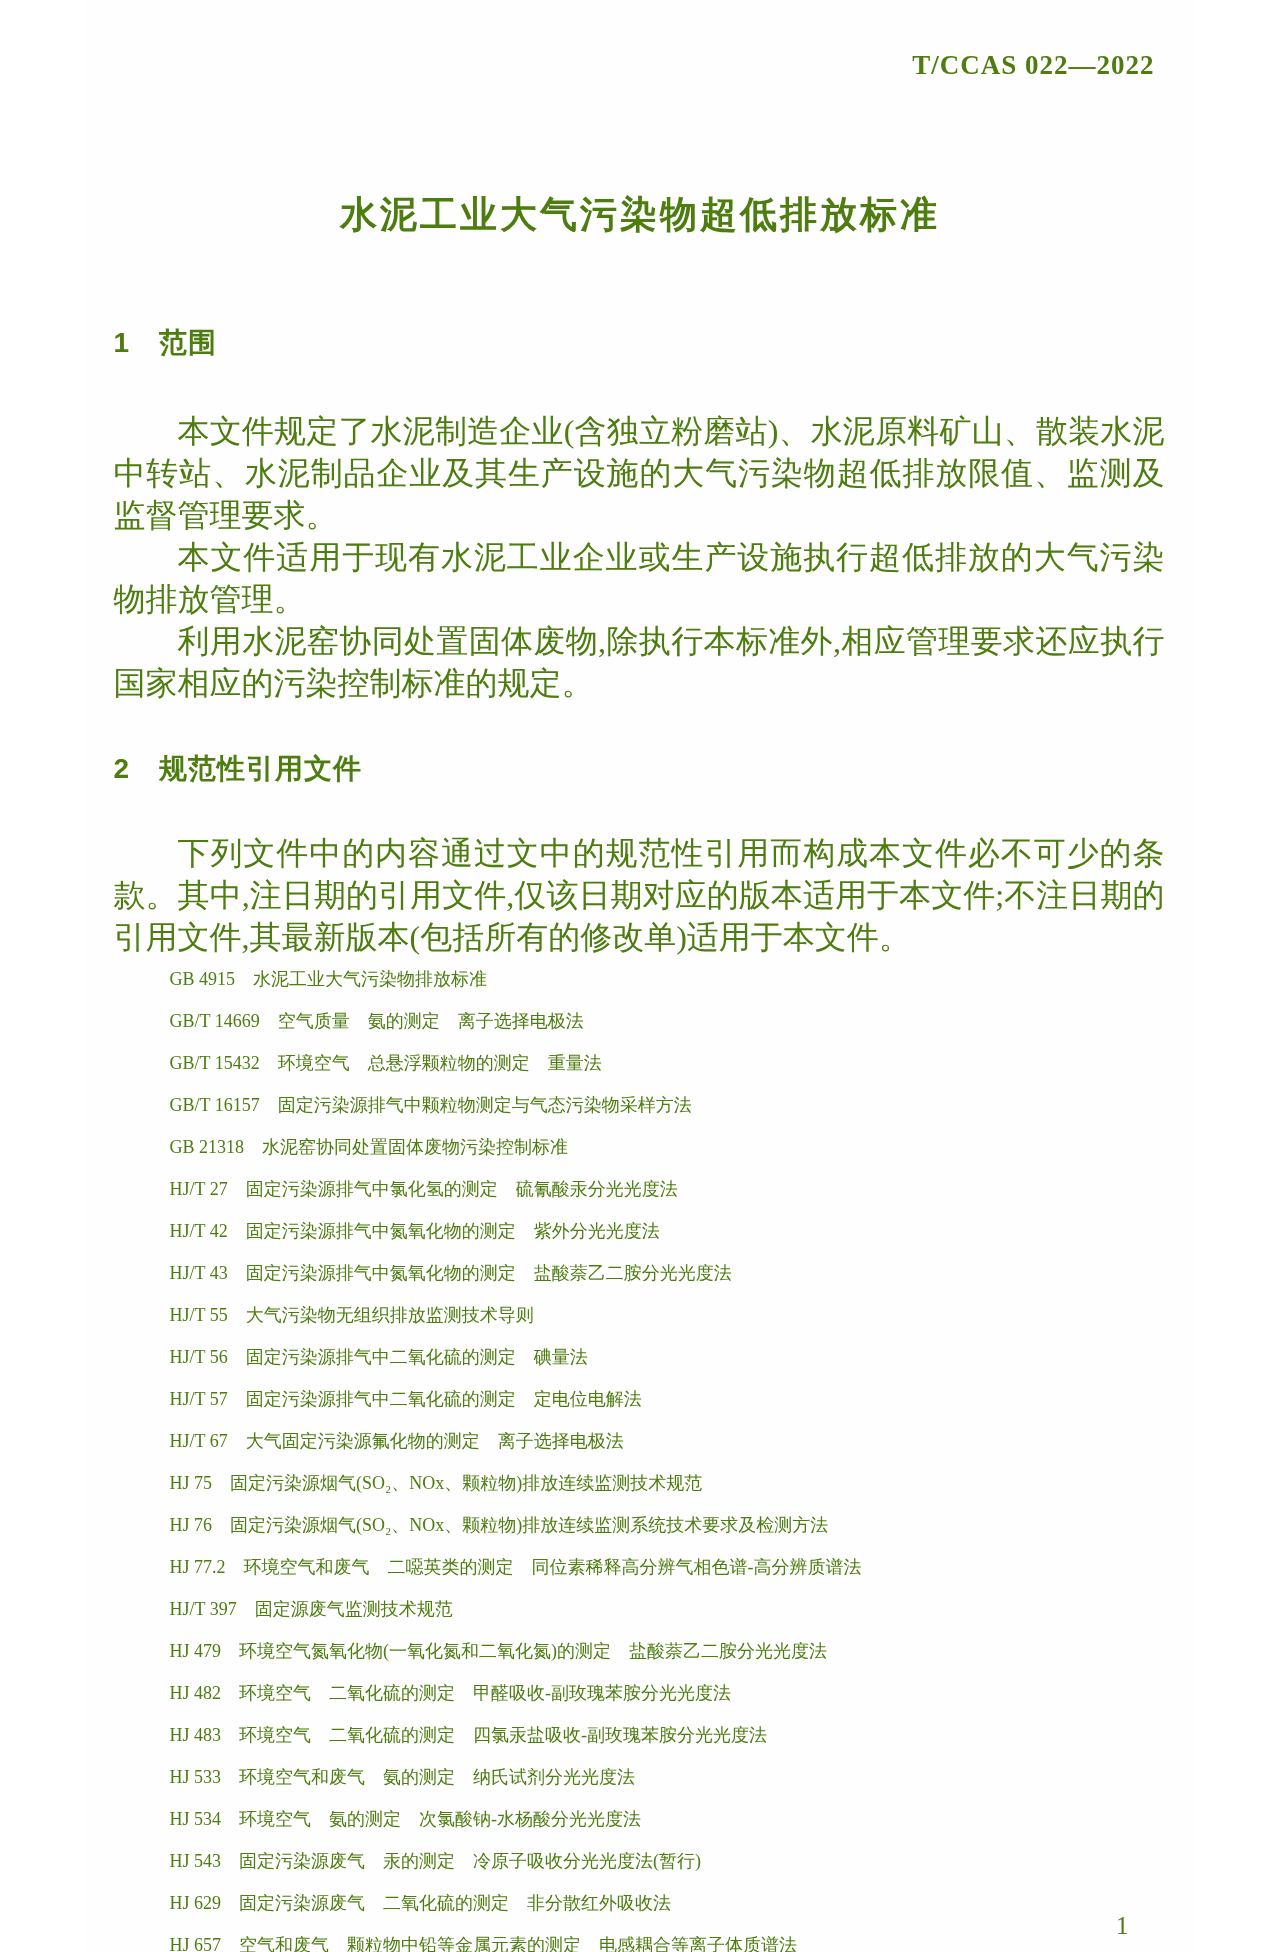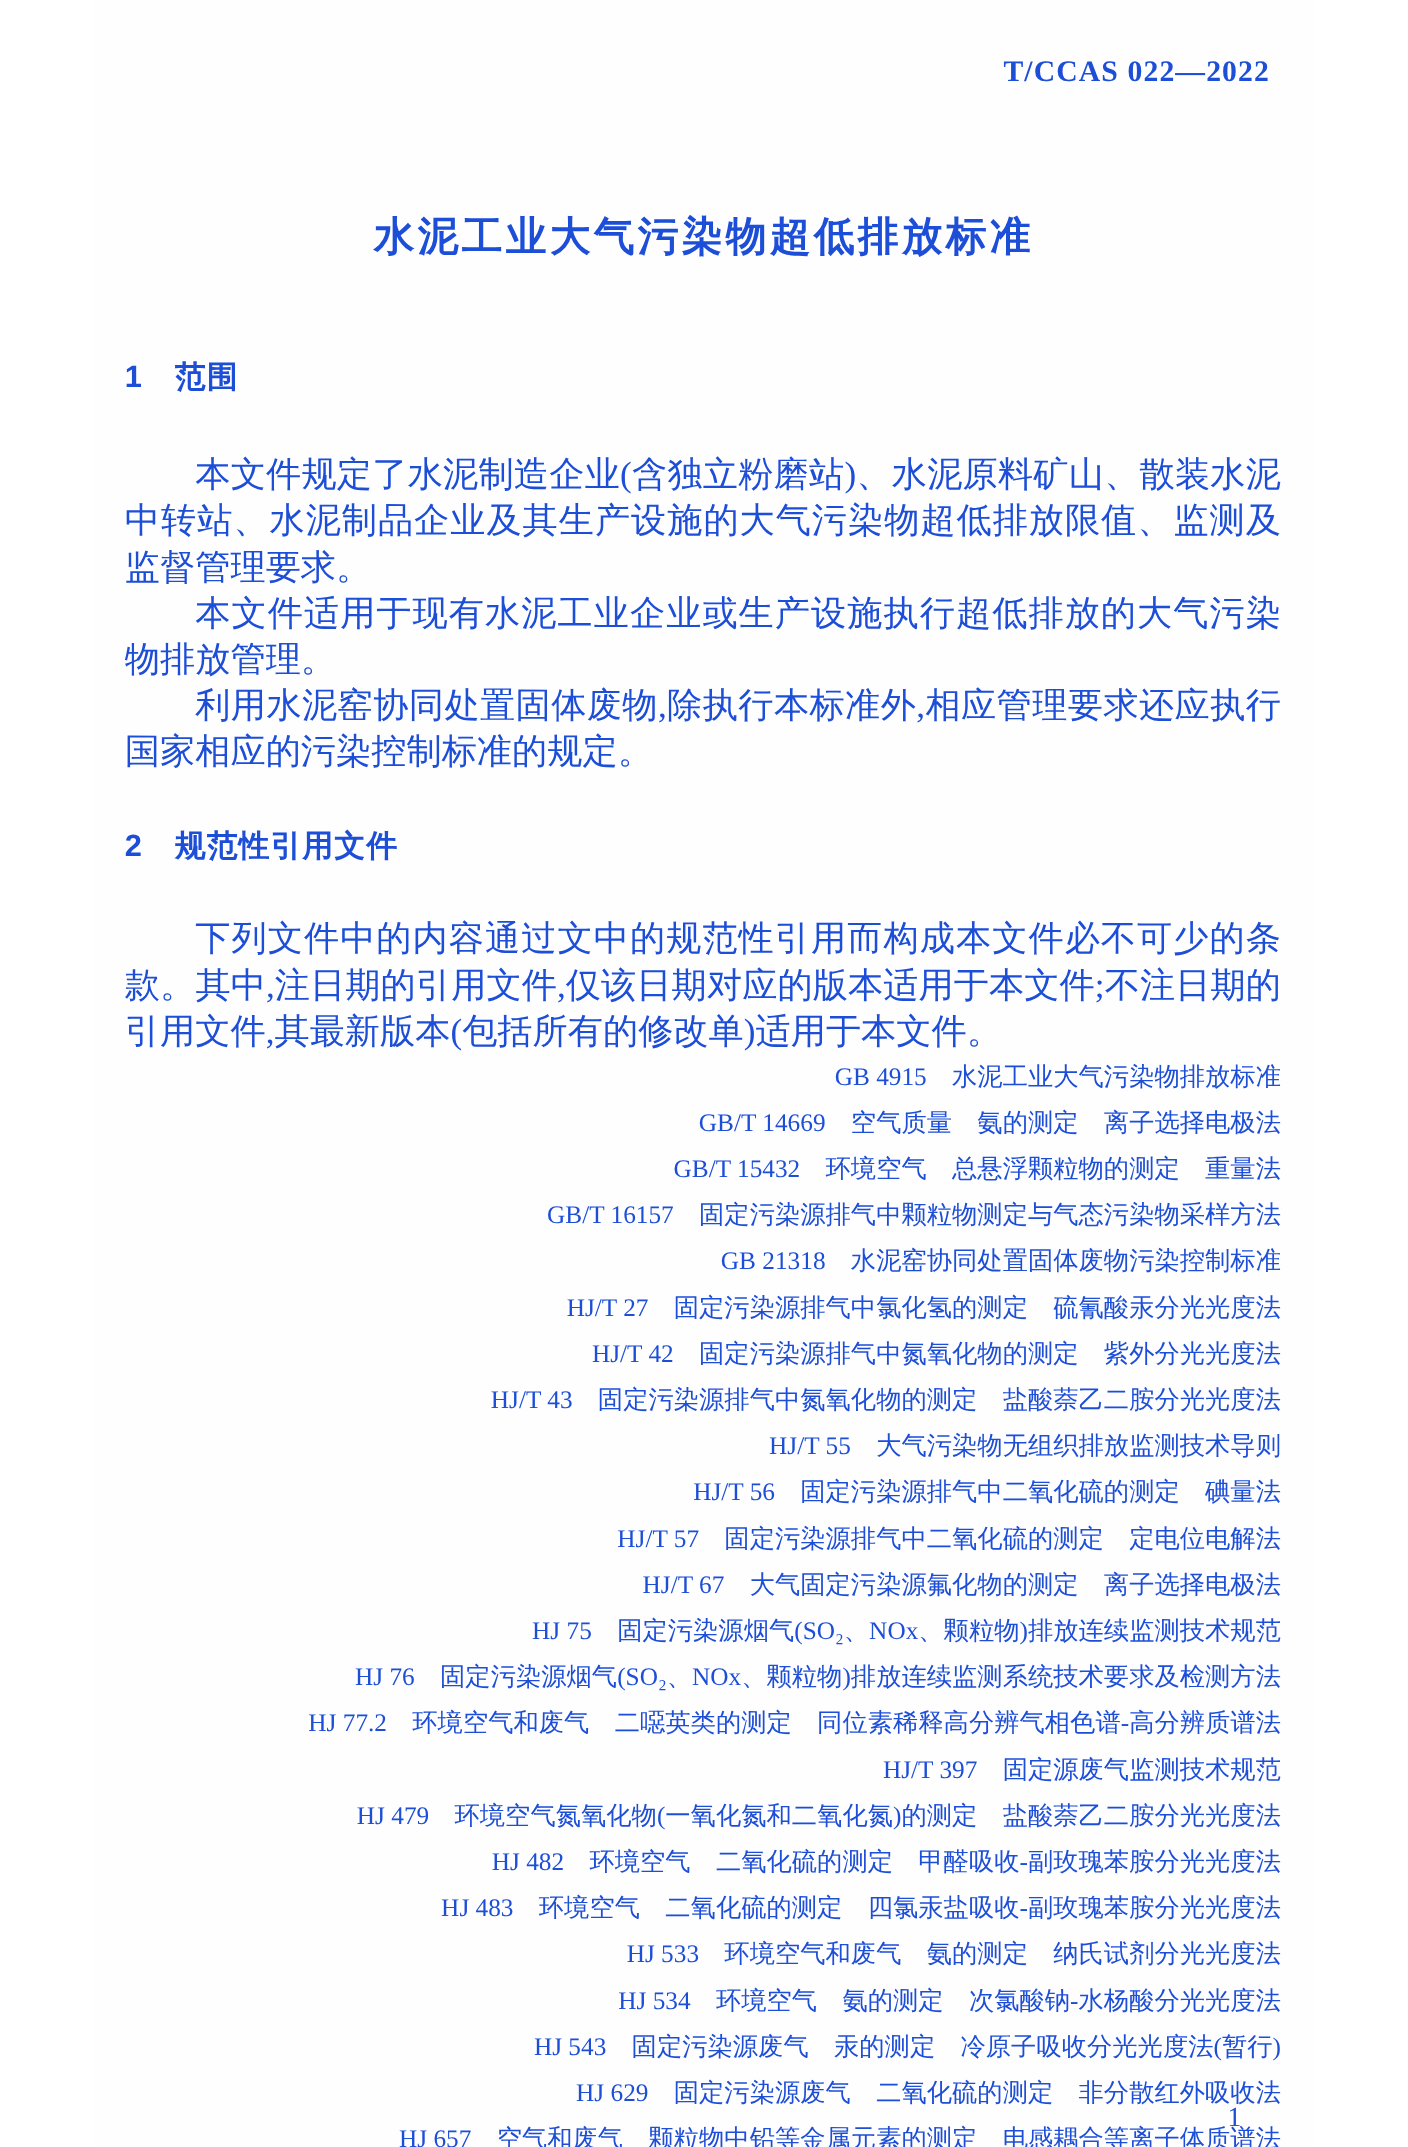--- a/index.html
+++ b/index.html
@@ -2,21 +2,21 @@
 <html><head>
 <meta charset="utf-8">
 <style>
   html, body { margin: 0; padding: 0; background: #ffffff; }
   .page {
     position: relative;
     width: 1109px;
     height: 1952px;
     margin: 0 auto;
     background: #fefefe;
-    color: #1d4ed8;
+    color: #4d7c0f;
     font-family: "Liberation Serif", "DejaVu Serif", serif;
     overflow: hidden;
   }
   .doc-number {
     position: absolute;
     top: 50px;
     right: 40px;
     font-family: "Liberation Serif", "DejaVu Serif", serif;
     font-weight: bold;
     font-size: 27px;
@@ -55,25 +55,24 @@
   }
   .para {
     margin: 0;
     font-size: 32px;
     line-height: 42px;
     text-indent: 2em;
     text-align: justify;
   }
   .refs { margin: 0; }
   .ref {
-    font-size: 23px;
+    font-size: 18px;
     line-height: 42px;
     padding-left: 56px;
     white-space: pre-wrap;
-    text-align: right;
   }
   .page-number {
     position: absolute;
     top: 1912px;
     right: 66px;
     font-size: 25px;
     font-family: "Liberation Serif", "DejaVu Serif", serif;
   }
 </style>
 </head>

